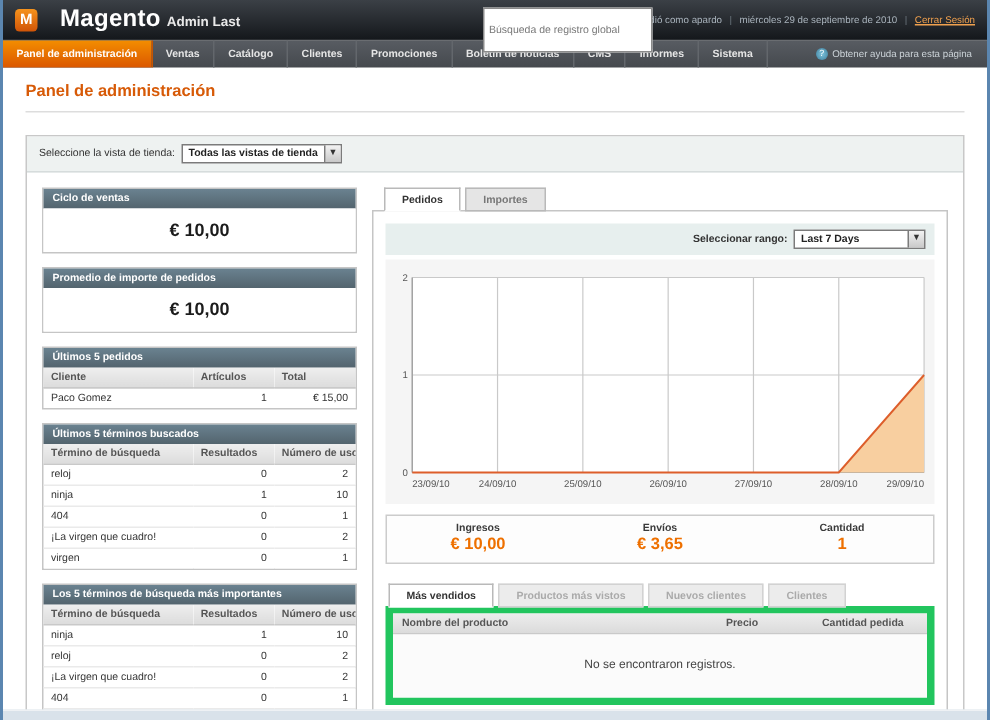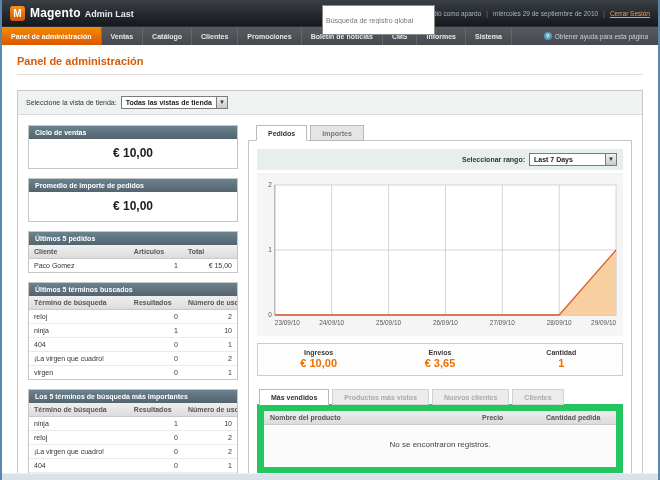--- a/index.html
+++ b/index.html
@@ -5,21 +5,21 @@
   *{box-sizing:border-box;margin:0;padding:0}
   html,body{width:660px;height:480px}
   body{
     font-family:"Liberation Sans",sans-serif;background:#fff;position:relative;
     border-left:2px solid #5b86b0;border-right:2px solid #5b86b0;overflow:hidden
   }
   
   .topbar{height:26px;background:linear-gradient(#3b4046,#15181c);display:flex;align-items:center;padding:0 8px;position:relative}
   .logo{display:flex;align-items:center}
   .logo-icon{width:15px;height:15px;background:linear-gradient(#f6931d,#d05407);border-radius:3px;color:#fff;font-weight:bold;font-size:10px;text-align:center;line-height:15px;flex:none}
-  .logo-text{color:#fff;font-size:12px;font-weight:bold;margin-left:5px;letter-spacing:.2px}
+  .logo-text{color:#fff;font-size:16px;font-weight:bold;margin-left:15px;letter-spacing:.2px}
   .logo-sub{color:#e9e9e9;font-size:9px;font-weight:bold;margin-left:4px;margin-top:2px}
   .search-input{position:absolute;left:320px;top:5px;width:113px;height:30px;font-size:7px;border:1px solid #8a8a8a;padding:0 3px;color:#777;font-family:Liberation Sans, sans-serif}
   .session{margin-left:auto;color:#a9b3bc;font-size:6.5px;display:flex;align-items:center}
   .session .sep{padding:0 5px;color:#6c767f}
   .session .logout{color:#f0a14f;text-decoration:underline;cursor:pointer}
   
   .nav{height:19px;background:linear-gradient(#585c62,#45494e);display:flex;align-items:stretch;font-size:7px;border-top:1px solid #2b2e32}
   .nav-item{padding:0 9px;line-height:19px;font-weight:bold;color:#e6e6e6;border-right:1px solid #63676c;cursor:pointer;white-space:nowrap}
   .nav-item.active{background:linear-gradient(#f38d00,#db5700);color:#fff;border-right-color:#c65400}
   .nav-help{margin-left:auto;display:flex;align-items:center;gap:3px;padding-right:10px;color:#ccd3d8;font-size:6.5px;cursor:pointer;white-space:nowrap}
@@ -54,21 +54,21 @@
   .main-box{border:1px solid #c5c5c5;background:#fff;padding:8px}
   .range-bar{background:#e7efee;padding:4px 6px;display:flex;justify-content:flex-end;align-items:center;gap:4px;font-size:7px;font-weight:bold;color:#333}
   .range-bar .sel{width:88px;justify-content:space-between}
   .chart-wrap{background:#f5f5f5;margin-top:3px;padding:4px 2px 1px}
   .chart-wrap svg{display:block;width:100%;height:158px;font-family:"Liberation Sans",sans-serif}
   .totals{display:flex;border:1px solid #ccc;background:#fdfdfd;margin-top:7px}
   .total-cell{flex:1;text-align:center;padding:5px 0 6px}
   .total-label{font-size:7px;font-weight:bold;color:#3a3a3a}
   .total-value{font-size:11px;font-weight:bold;color:#ee7000;margin-top:1px}
   .bottom-tabs{display:flex;gap:3px;margin-top:13px;padding-left:2px;position:relative;z-index:2;margin-bottom:-1px}
-  .grid{border:7px solid #22c55e}
+  .grid{border:5px solid #22c55e}
   .grid-head{display:flex;background:linear-gradient(#ededed,#dbdbdb);font-size:7px;font-weight:bold;color:#555;border-bottom:1px solid #c9c9c9}
   .grid-head>div{padding:3px 6px;white-space:nowrap}
   .gc-name{flex:1}.gc-precio{width:64px}.gc-qty{width:76px}
   .grid-empty{background:#fbfbfb;text-align:center;font-size:8px;color:#444;padding:15px 0 18px}
   
   .footer-strip{position:absolute;left:0;right:0;bottom:0;height:7px;background:#d9e2ea;border-top:1px solid #eef1f4}
 </style>
 </head>
 <body>
 

